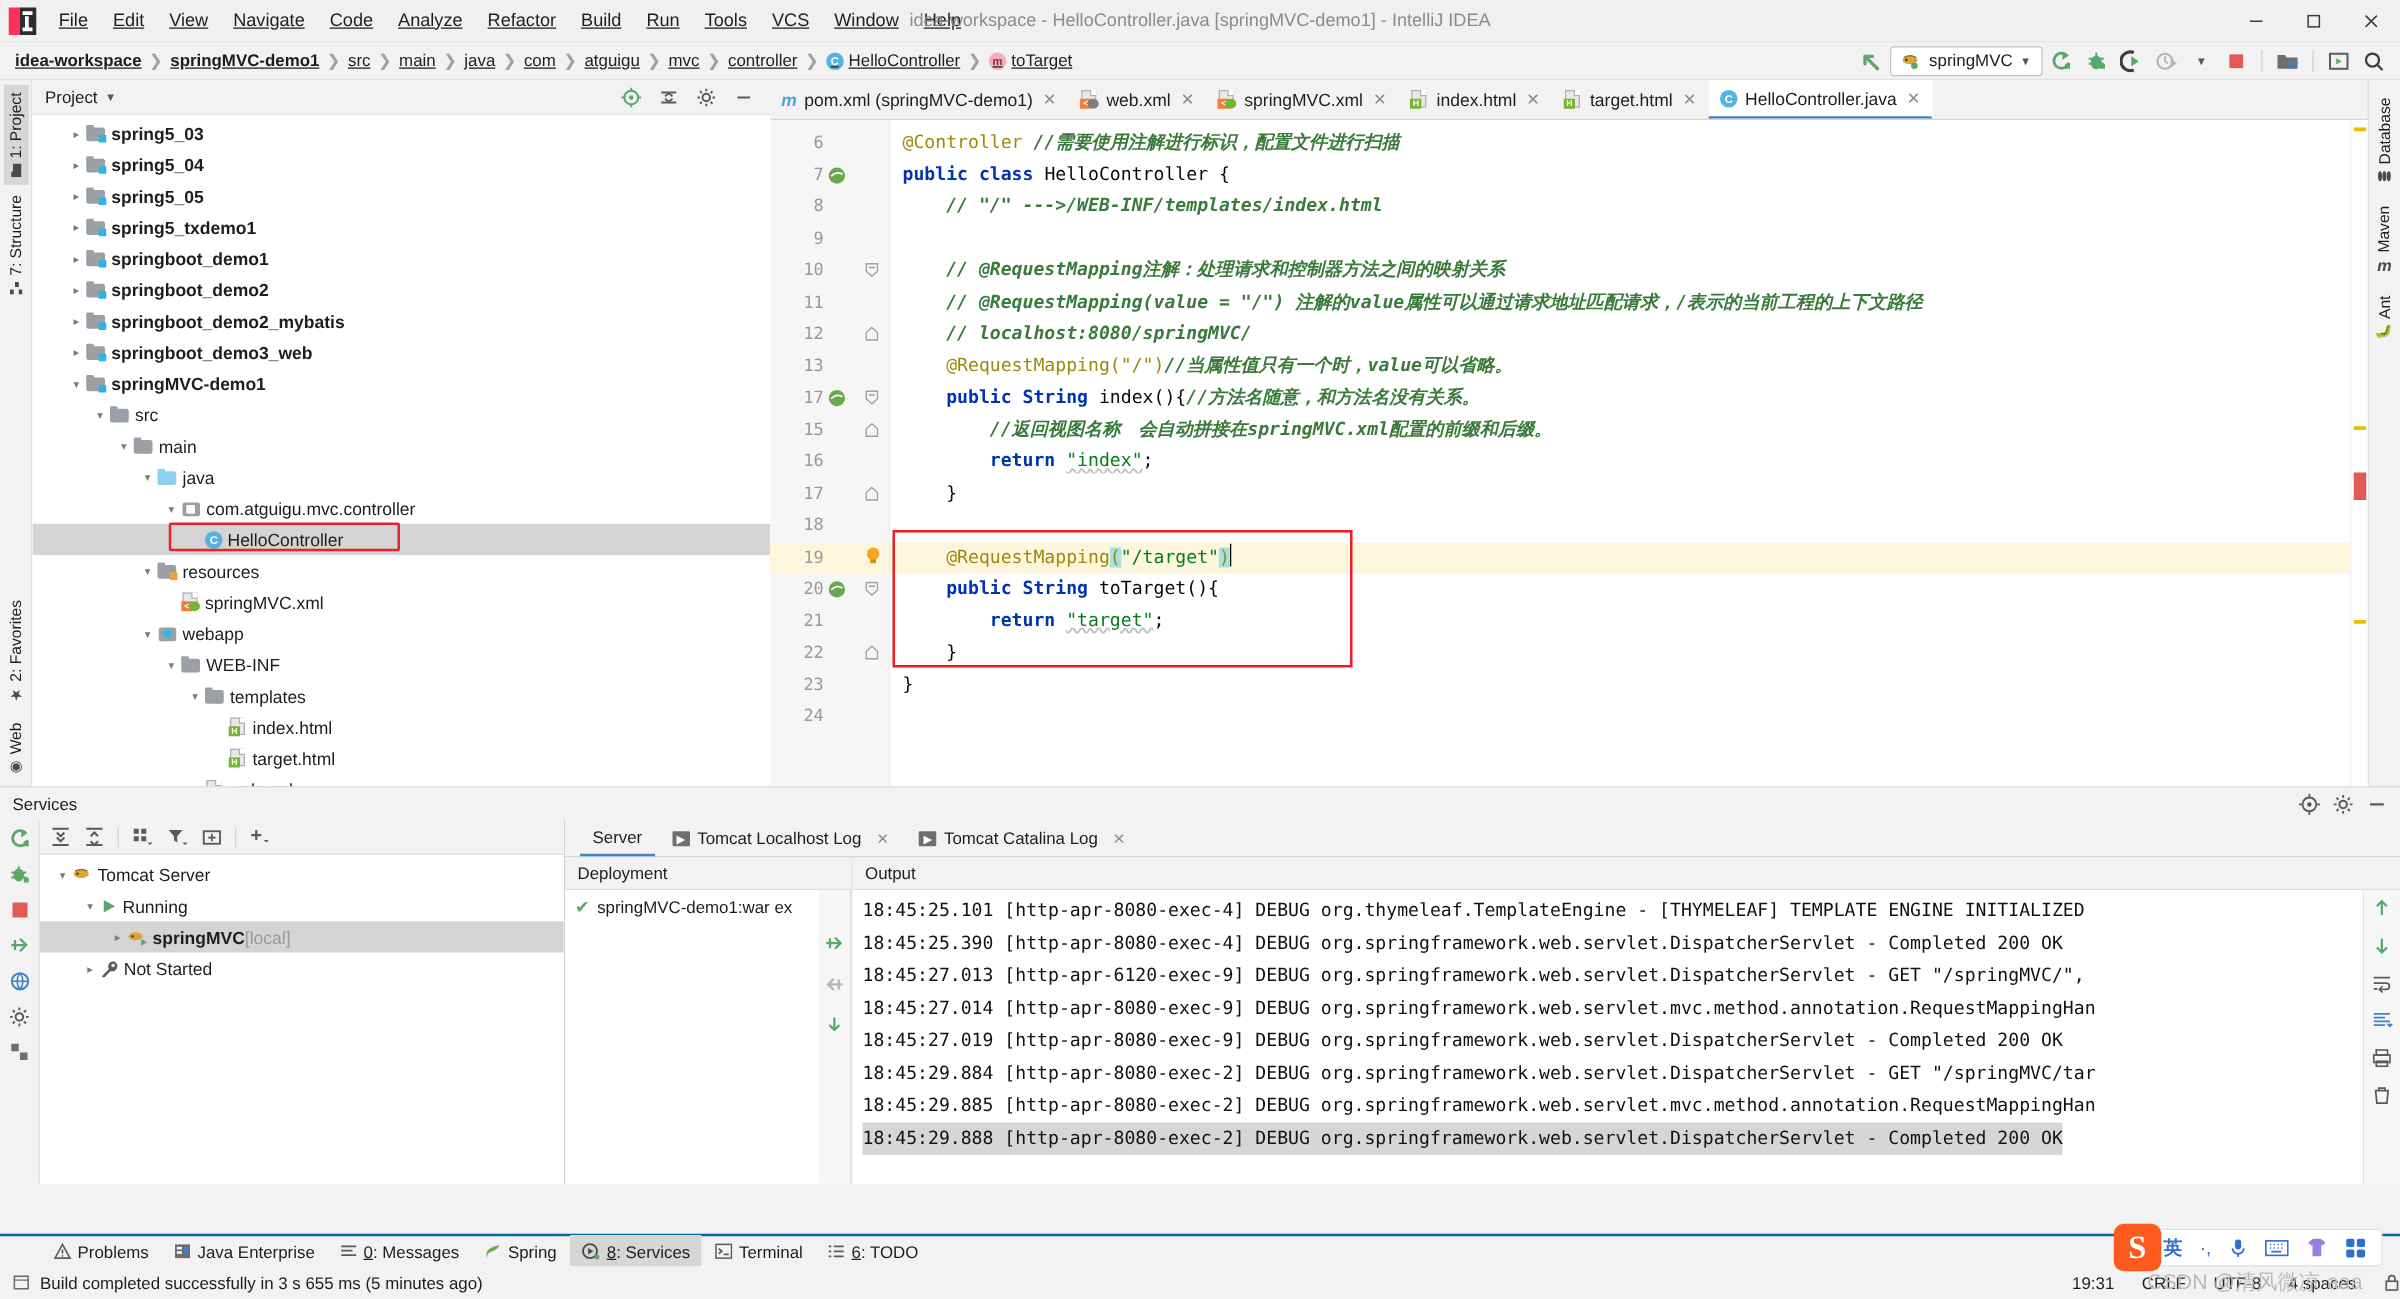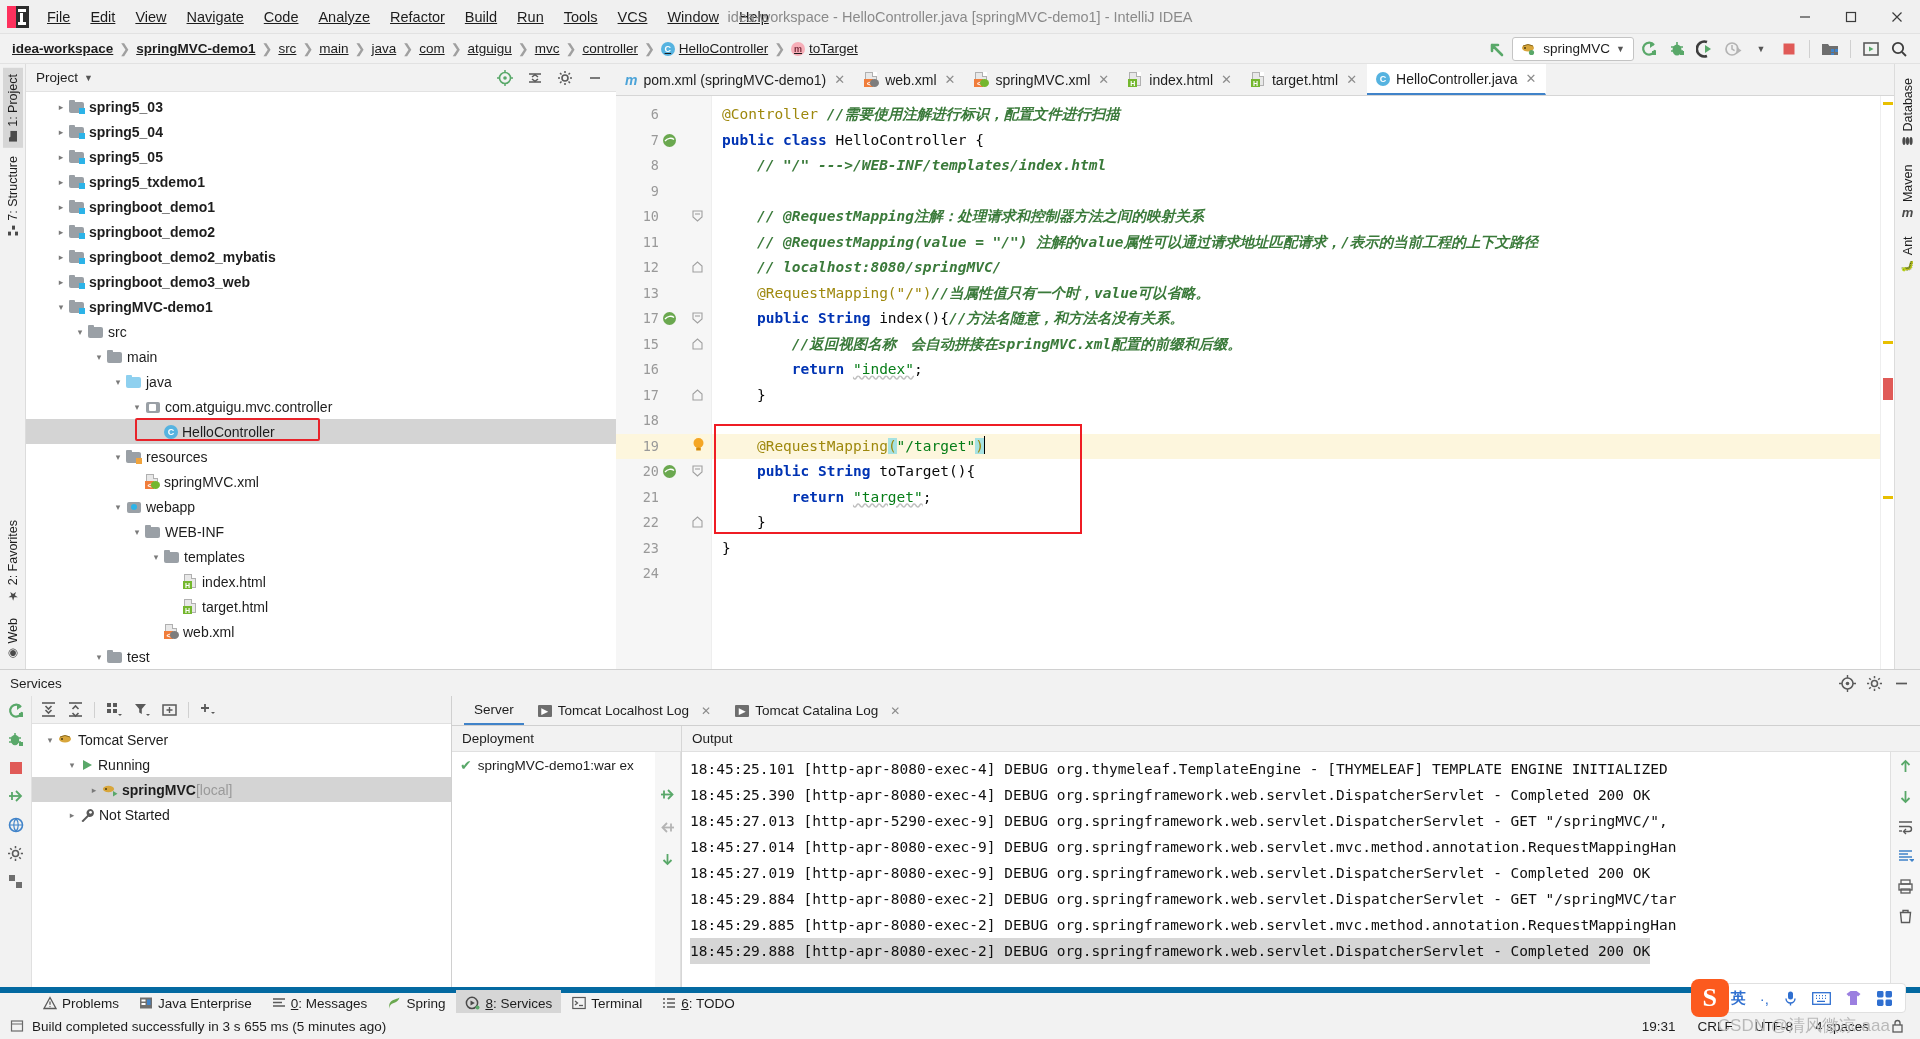--- a/index.html
+++ b/index.html
@@ -159,26 +159,26 @@
   .col-head { height:26px; display:flex; align-items:center; padding-left:10px; font-size:13.5px; background:#f2f2f2; border-bottom:1px solid #e0e0e0; }
   .dep-row { display:flex; align-items:center; gap:6px; padding:5px 6px 5px 8px; font-size:13.5px; white-space:nowrap; overflow:hidden; }
   .dep-actions { width:26px; border-right:1px solid #e0e0e0; background:#f6f6f6; display:flex; flex-direction:column; align-items:center; gap:16px; padding-top:34px; }
   .out-col { flex:1; display:flex; flex-direction:column; min-width:0; }
   .console { flex:1; overflow:hidden; position:relative; background:#fff; font-family:"DejaVu Sans Mono", monospace; font-size:14.5px; }
   .log { position:absolute; left:8px; white-space:pre; height:26px; line-height:26px; color:#111; }
   .log.sel { background:#d6d6d6; }
   .console-rail { width:30px; background:#f6f6f6; border-left:1px solid #e0e0e0; display:flex; flex-direction:column; align-items:center; gap:13px; padding-top:6px; }
 
   
-  .botbar { height:26px; display:flex; align-items:center; background:#f2f2f2; border-top:6px solid #0369a1; padding-left:34px; gap:2px; }
+  .botbar { height:26px; display:flex; align-items:center; background:#f2f2f2; border-top:2px solid #0369a1; padding-left:34px; gap:2px;margin-top:40px; }
   .bbtn { height:26px; display:flex; align-items:center; gap:5px; padding:0 9px; font-size:13.5px; }
   .bbtn.active { background:#d6d6d6; }
   .bbtn u { text-decoration: underline; }
   .statusbar { height:26px; display:flex; align-items:center; background:#f2f2f2; padding-left:10px; font-size:13.5px; gap:8px; position:relative; }
-  .status-right { margin-left:auto; display:flex; align-items:center; gap:22px; padding-right:16px; color:#1d1d1d; }
+  .status-right { margin-left:auto; display:flex; align-items:center; gap:22px; color:#1d1d1d; }
   .ime {
     position:absolute; right:14px; top:-30px; height:30px; display:flex; align-items:center; gap:14px;
     background:#fff; border:1px solid #e0e0e0; border-radius:4px; padding:0 12px 0 36px;
   }
   .sogou {
     position:absolute; left:-4px; top:-5px; width:38px; height:38px; border-radius:8px;
     background:#fc5a1e; color:#fff; font-weight:bold; font-size:26px;
     display:flex; align-items:center; justify-content:center; font-family:"Liberation Serif", serif;
   }
   .ime-item { color:#2f6fd0; font-size:15px; display:flex; align-items:center; }
@@ -1005,21 +1005,21 @@
                 </div>
               </div>
             </div>
           </div>
           <div class="out-col">
             <div class="col-head">Output</div>
             <div style="flex:1;display:flex;min-height:0">
               <div class="console" id="console">
                   <div class="log" style="top: 4px;">18:45:25.101 [http-apr-8080-exec-4] DEBUG org.thymeleaf.TemplateEngine - [THYMELEAF] TEMPLATE ENGINE INITIALIZED</div>
                   <div class="log" style="top: 30px;">18:45:25.390 [http-apr-8080-exec-4] DEBUG org.springframework.web.servlet.DispatcherServlet - Completed 200 OK</div>
-                  <div class="log" style="top: 56px;">18:45:27.013 [http-apr-5290-exec-9] DEBUG org.springframework.web.servlet.DispatcherServlet - GET "/springMVC/", </div>
+                  <div class="log" style="top: 56px;">18:45:27.013 [http-apr-6120-exec-9] DEBUG org.springframework.web.servlet.DispatcherServlet - GET "/springMVC/", </div>
                   <div class="log" style="top: 82px;">18:45:27.014 [http-apr-8080-exec-9] DEBUG org.springframework.web.servlet.mvc.method.annotation.RequestMappingHan</div>
                   <div class="log" style="top: 108px;">18:45:27.019 [http-apr-8080-exec-9] DEBUG org.springframework.web.servlet.DispatcherServlet - Completed 200 OK</div>
                   <div class="log" style="top: 134px;">18:45:29.884 [http-apr-8080-exec-2] DEBUG org.springframework.web.servlet.DispatcherServlet - GET "/springMVC/tar</div>
                   <div class="log" style="top: 160px;">18:45:29.885 [http-apr-8080-exec-2] DEBUG org.springframework.web.servlet.mvc.method.annotation.RequestMappingHan</div>
                   <div class="log sel" style="top: 186px;">18:45:29.888 [http-apr-8080-exec-2] DEBUG org.springframework.web.servlet.DispatcherServlet - Completed 200 OK</div>
                 </div>
               <div class="console-rail">
                 <div>
                   <svg width="17" height="17" viewBox="0 0 17 17">
                       <path d="M8.5 14V3" stroke="#59a869" stroke-width="1.8"></path>

